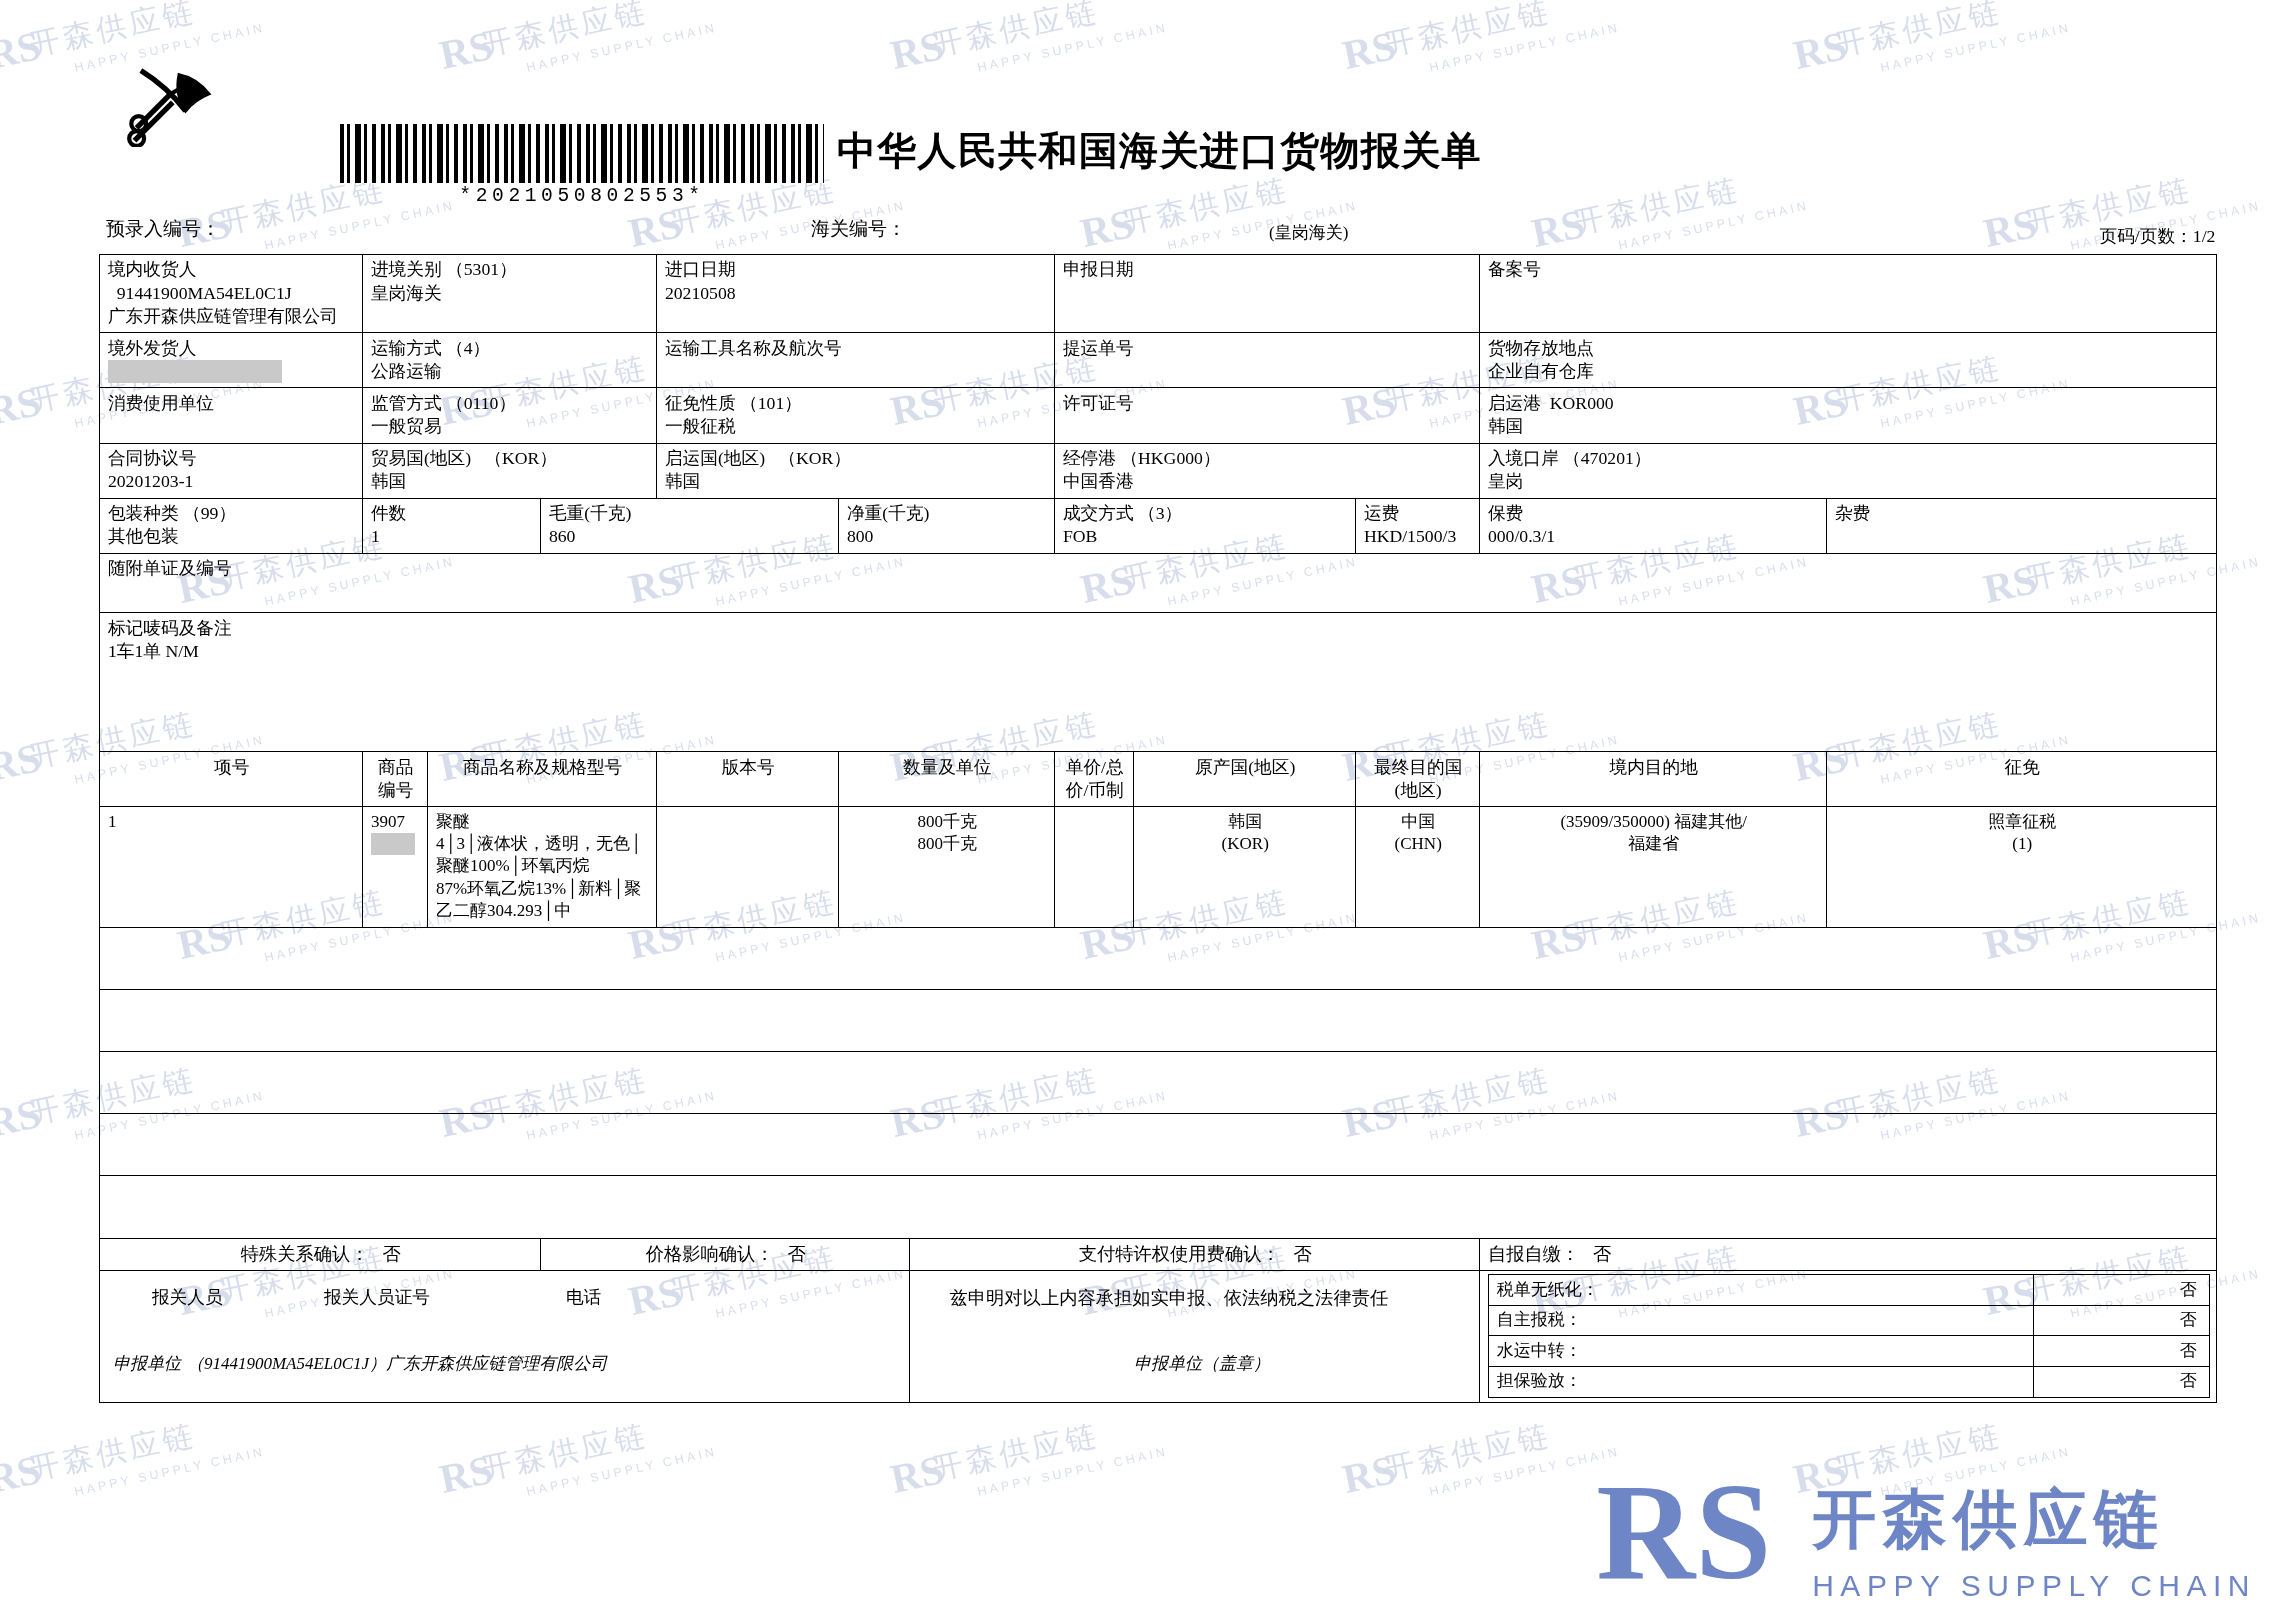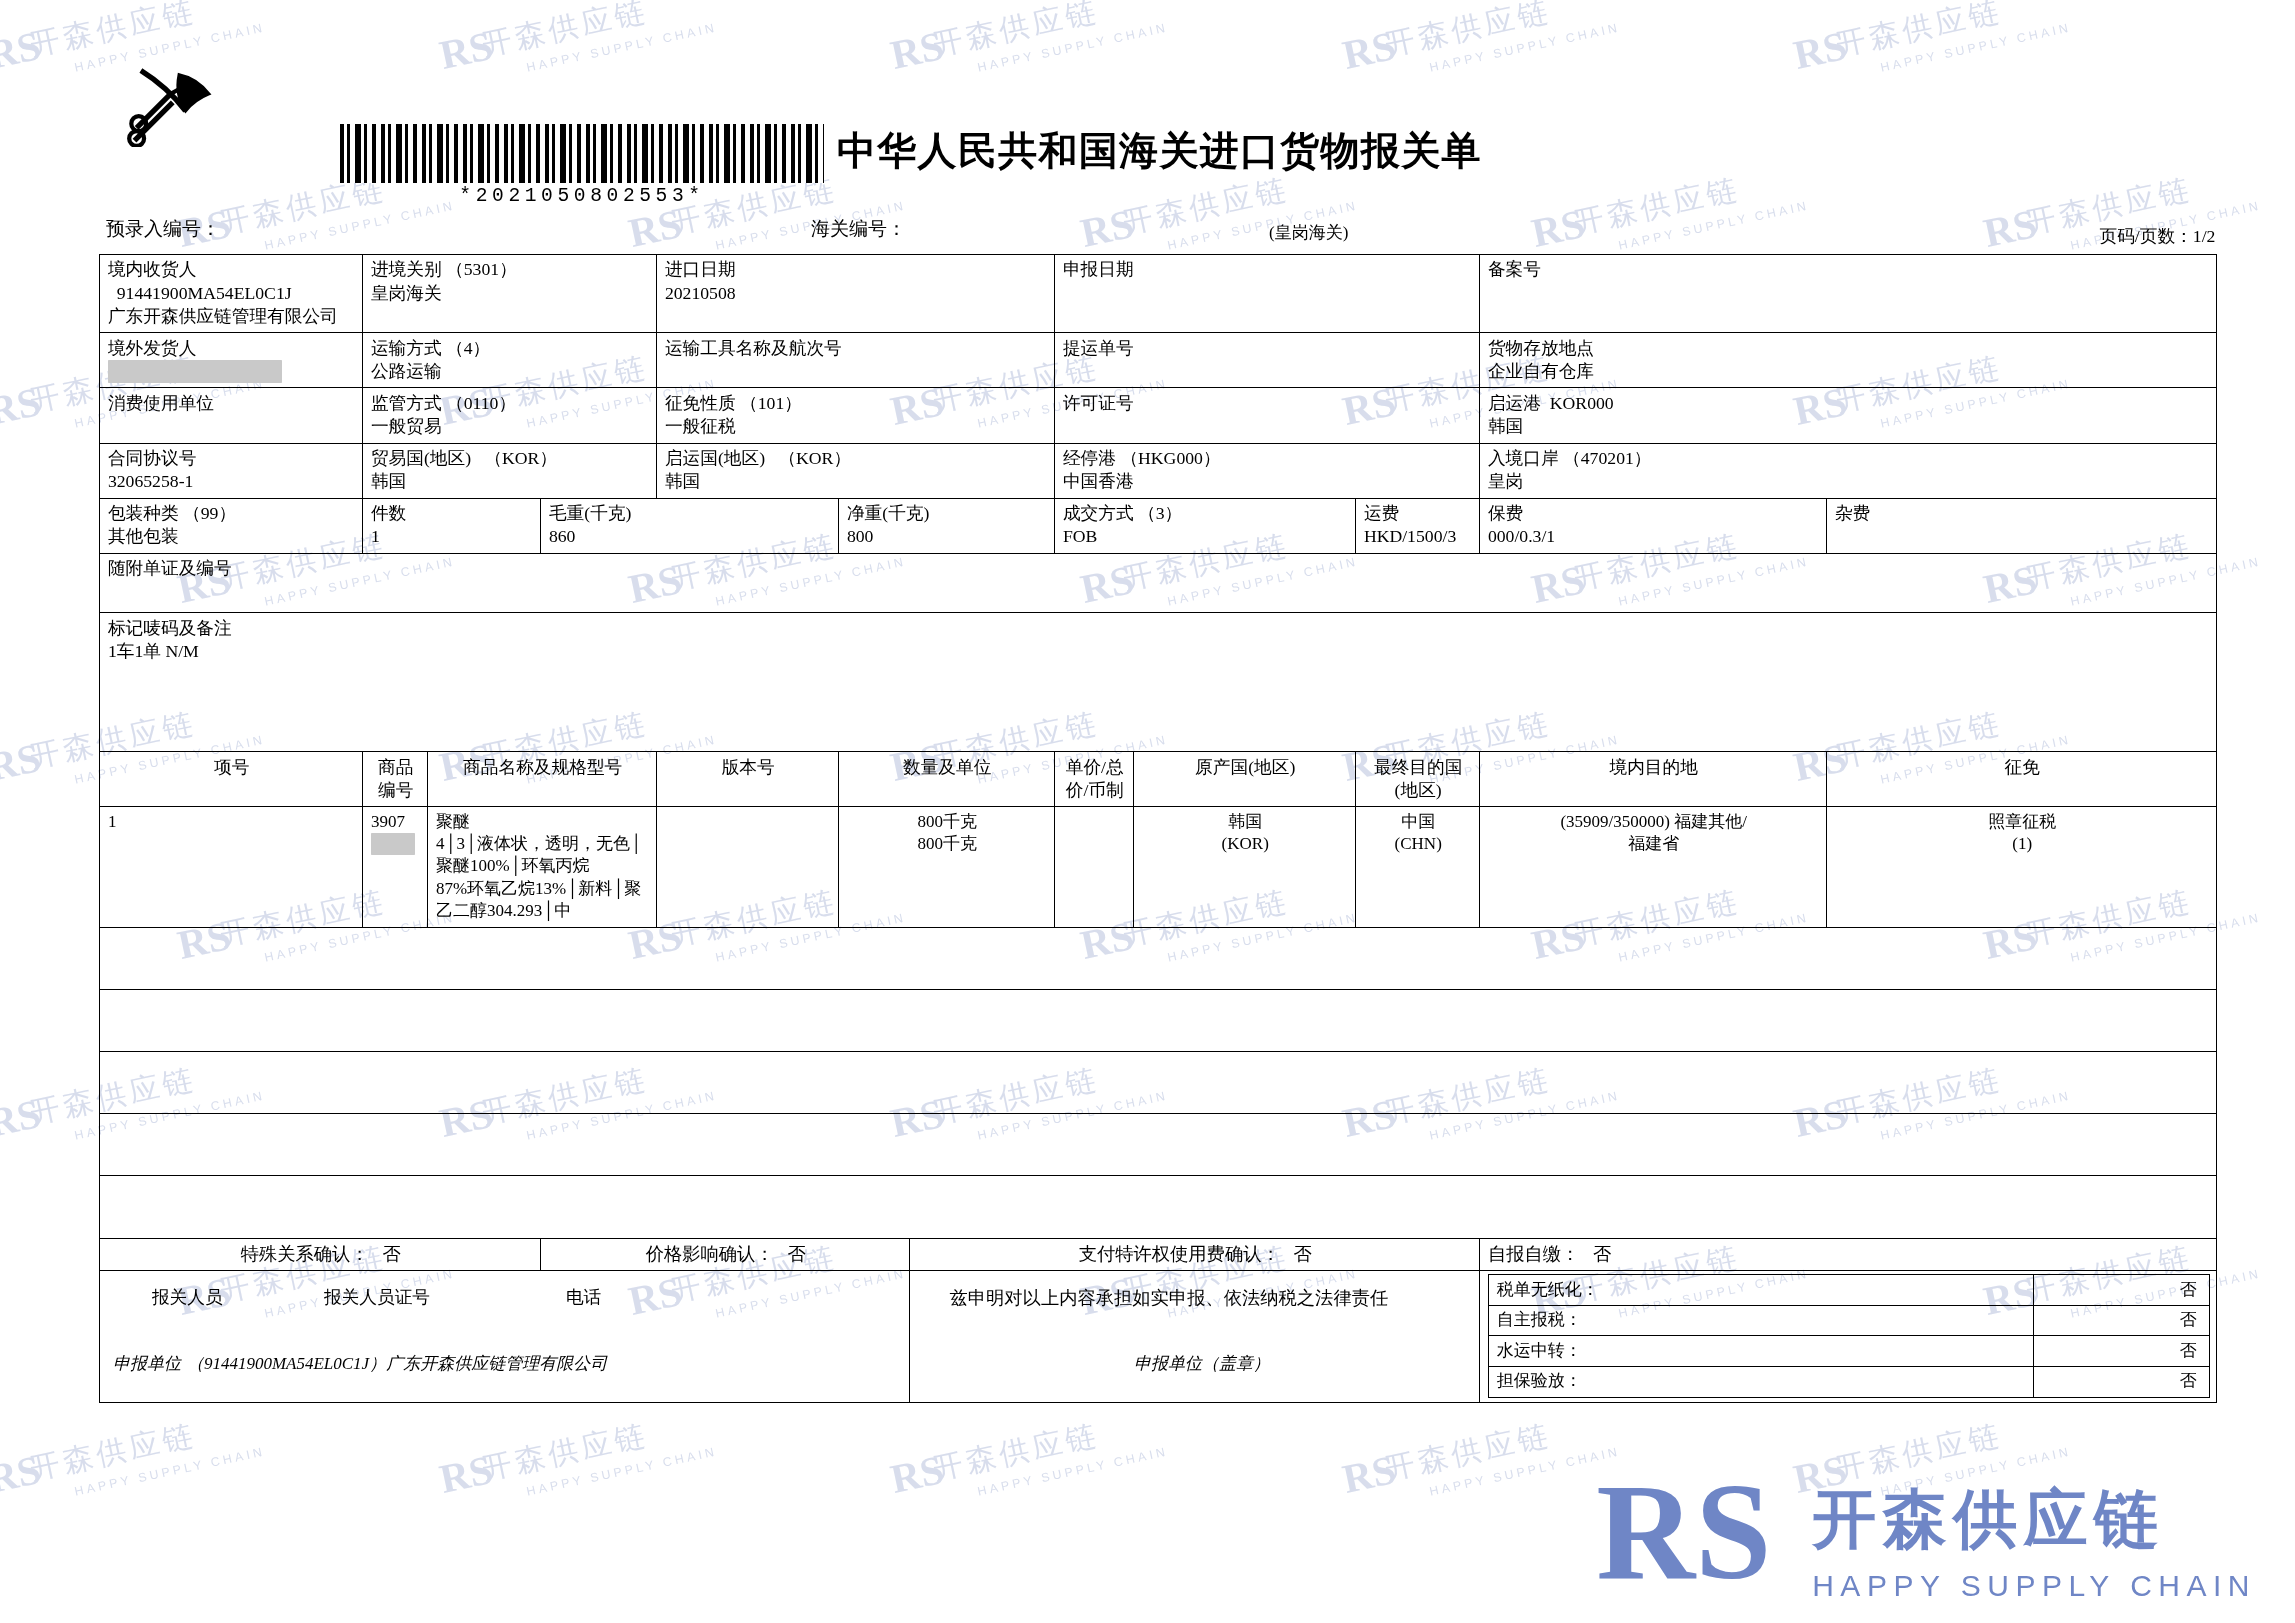--- a/index.html
+++ b/index.html
@@ -542,21 +542,21 @@
       <td colspan="3">
         <span class="lbl">启运港</span>
         &nbsp;<span class="val">KOR000</span><br>
         <span class="val">韩国</span>
       </td>
     </tr>
 
     <tr>
       <td class="cell-2line">
         <span class="lbl">合同协议号</span><br>
-        <span class="val">32065258-1</span>
+        <span class="val">20201203-1</span>
       </td>
       <td colspan="3">
         <span class="lbl">贸易国(地区)</span>
         &nbsp;&nbsp;<span class="val">（KOR）</span><br>
         <span class="val">韩国</span>
       </td>
       <td colspan="3">
         <span class="lbl">启运国(地区)</span>
         &nbsp;&nbsp;<span class="val">（KOR）</span><br>
         <span class="val">韩国</span>

